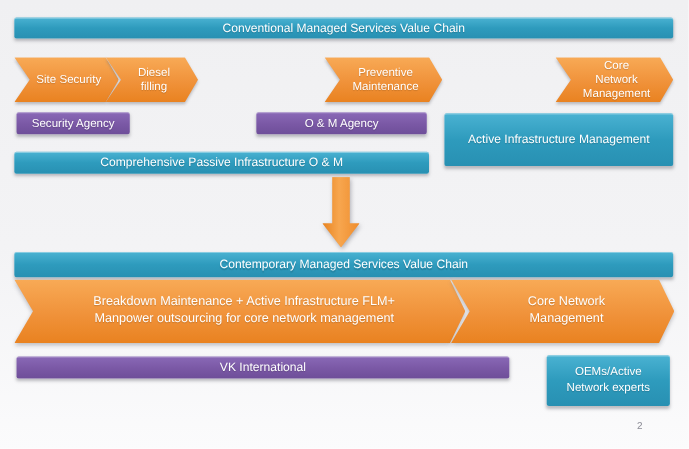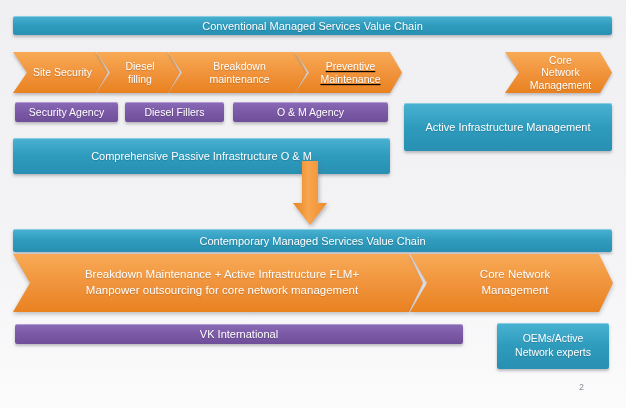--- a/index.html
+++ b/index.html
@@ -27,33 +27,33 @@
   .chev{position:absolute;top:52px;height:41px;filter:drop-shadow(0 2px 1.5px rgba(115,115,125,.45));}
   .chev-inner{
     width:100%;height:100%;display:flex;align-items:center;justify-content:center;
     text-align:center;font-size:10.5px;line-height:1.2;box-sizing:border-box;
     padding:0 14px 0 18px;
     clip-path:polygon(0 0, calc(100% - 12px) 0, 100% 50%, calc(100% - 12px) 100%, 0 100%, 14px 50%);
   }
   .c1{left:13px;width:95px;}
   .c2{left:96px;width:84px;}
   .c3{left:168px;width:139px;}
-  .c4{left:295px;width:107px;text-decoration:underline;}
+  .c4{left:295px;width:107px;}
   .c5{left:390px;width:127px;}
   .c6{left:505px;width:107px;}
   .c6 .chev-inner{padding:0 22px 0 26px;}
 
   
   .vendor{top:102px;height:20px;font-size:10.5px;}
   .v1{left:15px;width:103px;}
   .v2{left:125px;width:99px;}
   .v3{left:233px;width:155px;}
 
   #active-infra{left:404px;top:103px;width:208px;height:48px;font-size:11px;text-align:right;}
-  #passive-bar{left:13px;top:138px;width:377px;height:36px;font-size:11px;}
+  #passive-bar{left:13px;top:138px;width:377px;height:20px;font-size:11px;}
 
   
   #arrow-wrap{position:absolute;left:293px;top:161px;width:34px;height:64px;
     filter:drop-shadow(1px 2px 2px rgba(110,110,120,.5));}
   #arrow{width:100%;height:100%;
     background:linear-gradient(90deg,#e8831f 0%,#f7a64f 45%,#ef8c2b 100%);
     clip-path:polygon(9px 0px,25px 0px,25px 42px,34px 42px,17px 64px,0px 42px,9px 42px);}
 
   
   .bchev{position:absolute;top:254px;height:58px;filter:drop-shadow(0 2px 2px rgba(115,115,125,.45));}
@@ -80,32 +80,28 @@
 <div class="slide">
 
   <div id="header1" class="bar teal-grad wtext">Conventional  Managed Services Value Chain</div>
 
   <div class="chev c1">
     <div class="chev-inner orange-grad wtext">Site Security</div>
   </div>
   <div class="chev c2">
     <div class="chev-inner orange-grad wtext">Diesel filling</div>
   </div>
-  <div class="chev c3">
-    <div class="chev-inner orange-grad wtext">Breakdown maintenance</div>
-  </div>
   <div class="chev c4">
     <div class="chev-inner orange-grad wtext">Preventive Maintenance</div>
   </div>
   <div class="chev c6">
     <div class="chev-inner orange-grad wtext">Core Network Management</div>
   </div>
 
   <div class="bar vendor v1 purple-grad wtext">Security Agency</div>
-  <div class="bar vendor v2 purple-grad wtext">Diesel Fillers</div>
   <div class="bar vendor v3 purple-grad wtext">O &amp; M Agency</div>
 
   <div id="active-infra" class="bar teal-grad wtext">Active Infrastructure Management</div>
 
   <div id="passive-bar" class="bar teal-grad wtext">Comprehensive Passive Infrastructure  O &amp; M</div>
 
   <div id="arrow-wrap">
     <div id="arrow"></div>
   </div>
 

